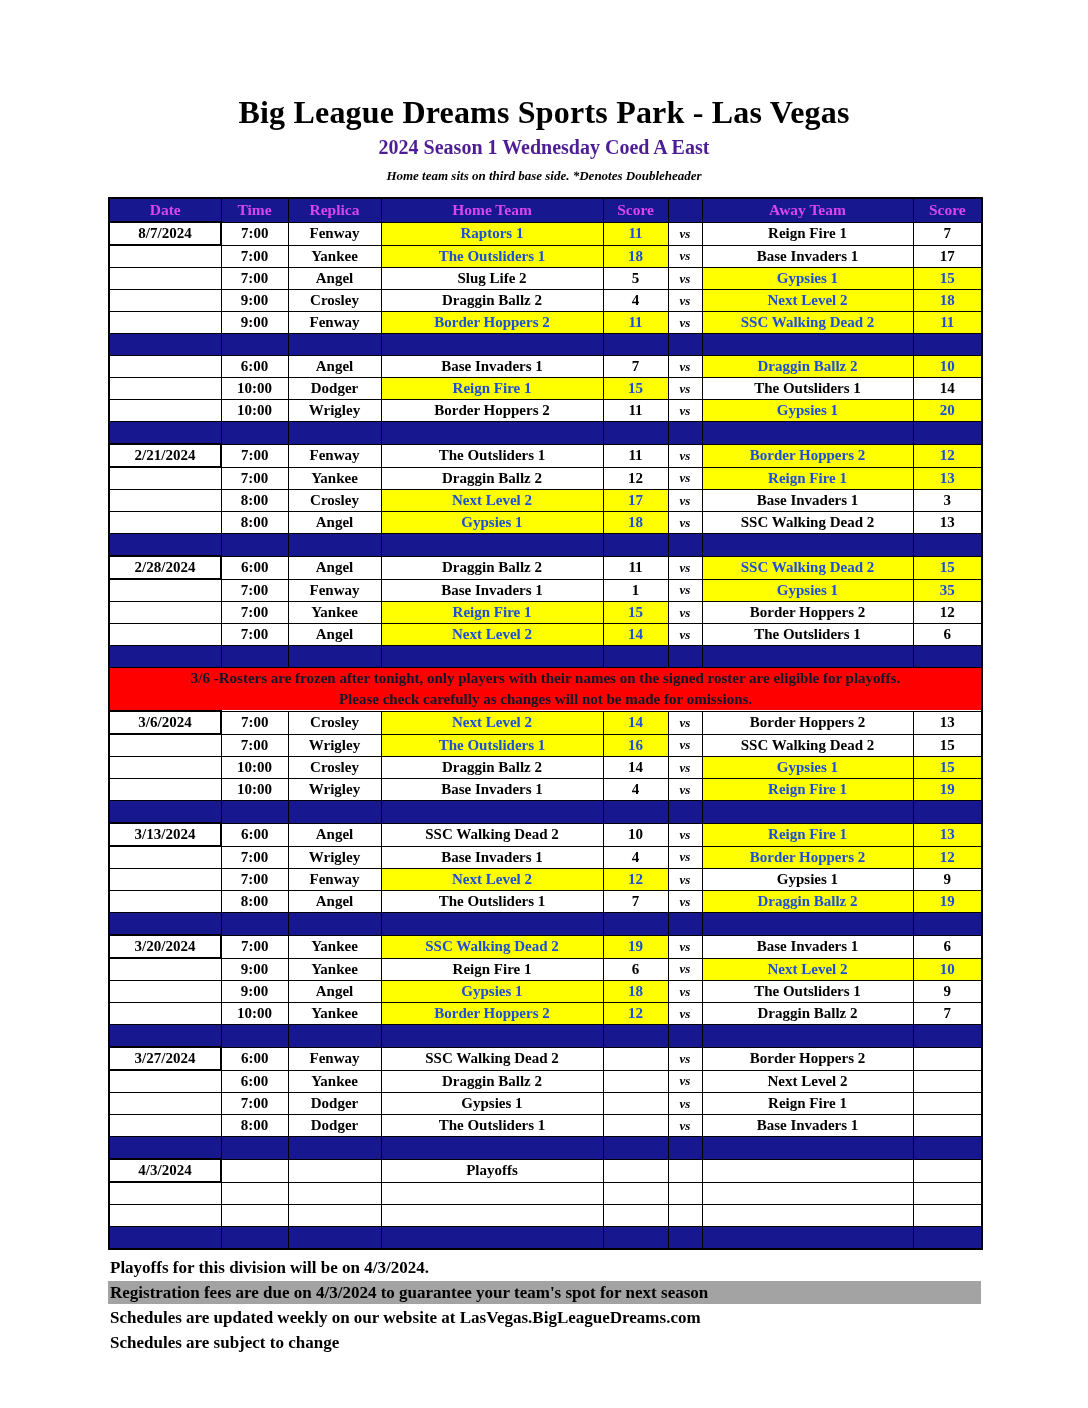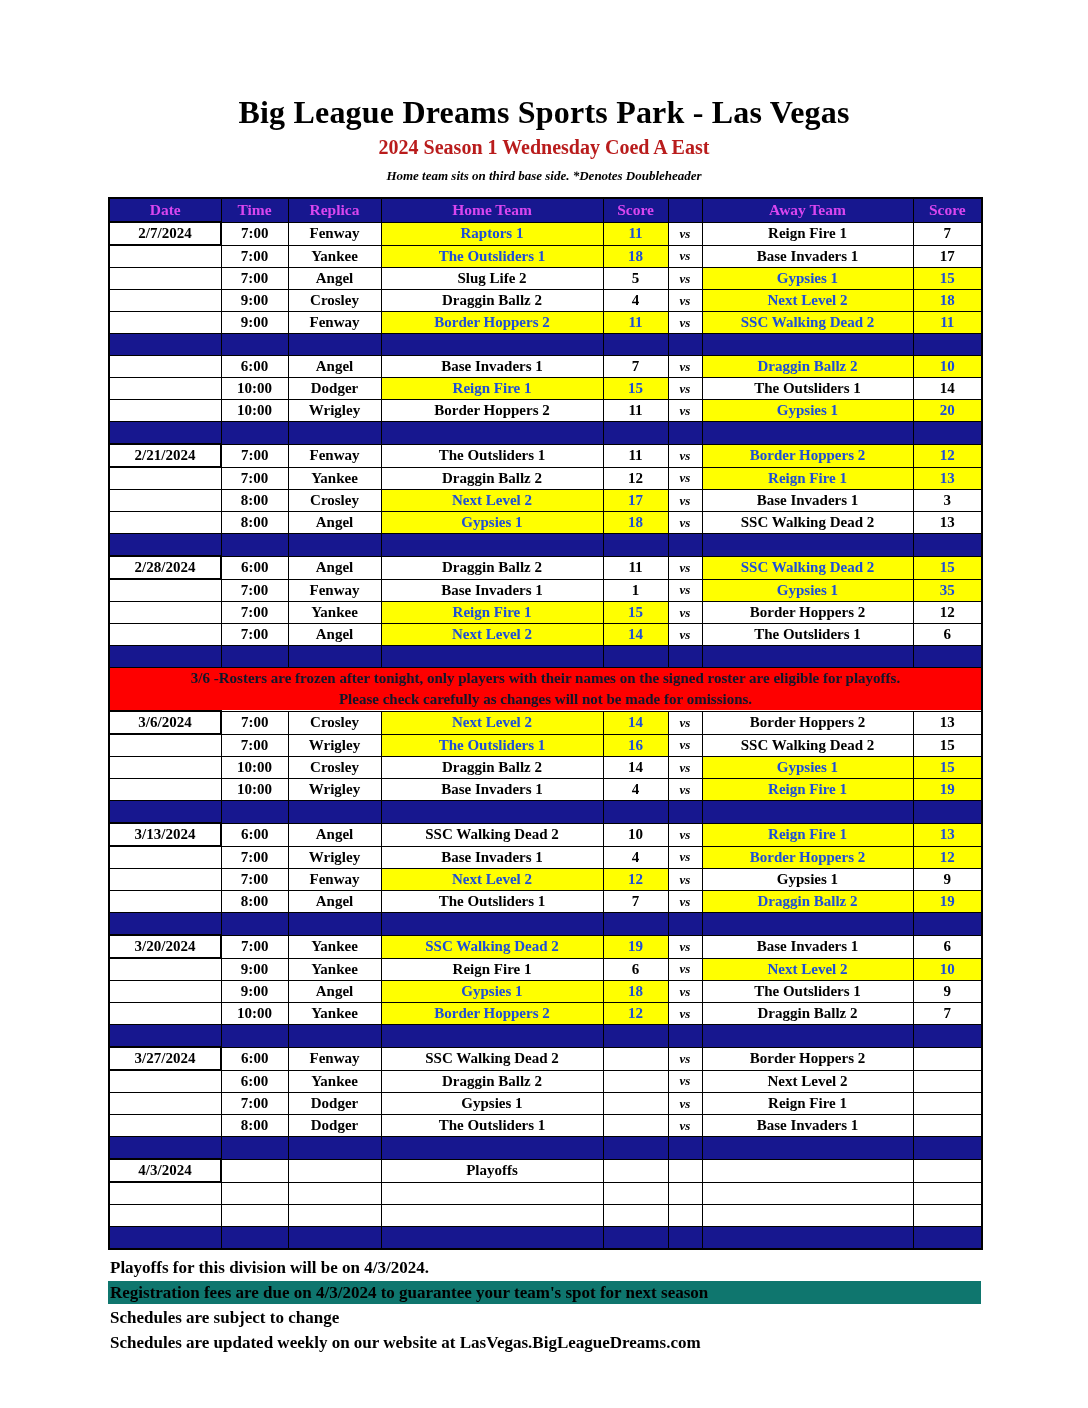--- a/index.html
+++ b/index.html
@@ -3,21 +3,21 @@
 <meta charset="utf-8">
 <style>
   html,body{margin:0;padding:0;}
   body{
     width:1088px;height:1408px;background:#ffffff;
     font-family:"Liberation Serif",serif;
     -webkit-font-smoothing:antialiased;
   }
   .doc-header{text-align:center;}
   .doc-title{padding-top:94px;font-size:32px;font-weight:bold;color:#000;letter-spacing:.2px;}
-  .doc-subtitle{margin-top:5px;font-size:20px;font-weight:bold;color:#b91c1c;}
+  .doc-subtitle{margin-top:5px;font-size:20px;font-weight:bold;color:#4c1d95;}
   .doc-note{margin-top:9px;font-size:13px;font-weight:bold;font-style:italic;color:#000;}
 
   table.schedule{
     border-collapse:collapse;table-layout:fixed;
     width:873px;margin:13px 0 0 108px;
     border:2px solid #000;
   }
   .schedule th,.schedule td{
     border:1px solid #000;height:21px;padding:0 2px;
     text-align:center;font-weight:bold;font-size:15px;
@@ -32,21 +32,21 @@
   .schedule td.vs{font-style:italic;font-size:13px;color:#000;}
   .schedule td.banner{
     background:#FE0000;color:#0f172a;height:42px;
     font-size:15px;line-height:1.4;white-space:normal;margin-left:12px;
   }
   .footer{margin:6px 0 0 108px;width:873px;}
   .footer-line{
     font-size:17px;font-weight:bold;color:#000;
     line-height:23px;padding-left:2px;margin-bottom:2px;
   }
-  .footer-line.highlight{background:#0f766e;}
+  .footer-line.highlight{background:#a3a3a3;}
 </style>
 </head>
 <body>
 
 <div class="doc-header">
   <div class="doc-title">Big League Dreams Sports Park - Las Vegas</div>
   <div class="doc-subtitle">2024 Season 1 Wednesday Coed A East</div>
   <div class="doc-note">Home team sits on third base side.  *Denotes Doubleheader</div>
 </div>
 
@@ -68,21 +68,21 @@
       <th>Replica</th>
       <th>Home Team</th>
       <th>Score</th>
       <th></th>
       <th>Away Team</th>
       <th>Score</th>
     </tr>
   </thead>
   <tbody>
       <tr>
-        <td class="date-filled">2/7/2024</td>
+        <td class="date-filled">8/7/2024</td>
         <td>7:00</td>
         <td>Fenway</td>
         <td class="hl">Raptors 1</td>
         <td class="hl">11</td>
         <td class="vs">vs</td>
         <td>Reign Fire 1</td>
         <td>7</td>
       </tr>
       <tr>
         <td></td>
@@ -519,15 +519,15 @@
         <td class="sep"></td>
         <td class="sep"></td>
         <td class="sep"></td>
       </tr>
     </tbody>
 </table>
 
 <div class="footer">
   <div class="footer-line">Playoffs for this division will be on 4/3/2024.</div>
   <div class="footer-line highlight">Registration fees are due on 4/3/2024 to guarantee your team's spot for next season</div>
+  <div class="footer-line">Schedules are updated weekly on our website at LasVegas.BigLeagueDreams.com</div>
   <div class="footer-line">Schedules are subject to change</div>
-  <div class="footer-line">Schedules are updated weekly on our website at LasVegas.BigLeagueDreams.com</div>
 </div>
 
 </body></html>

